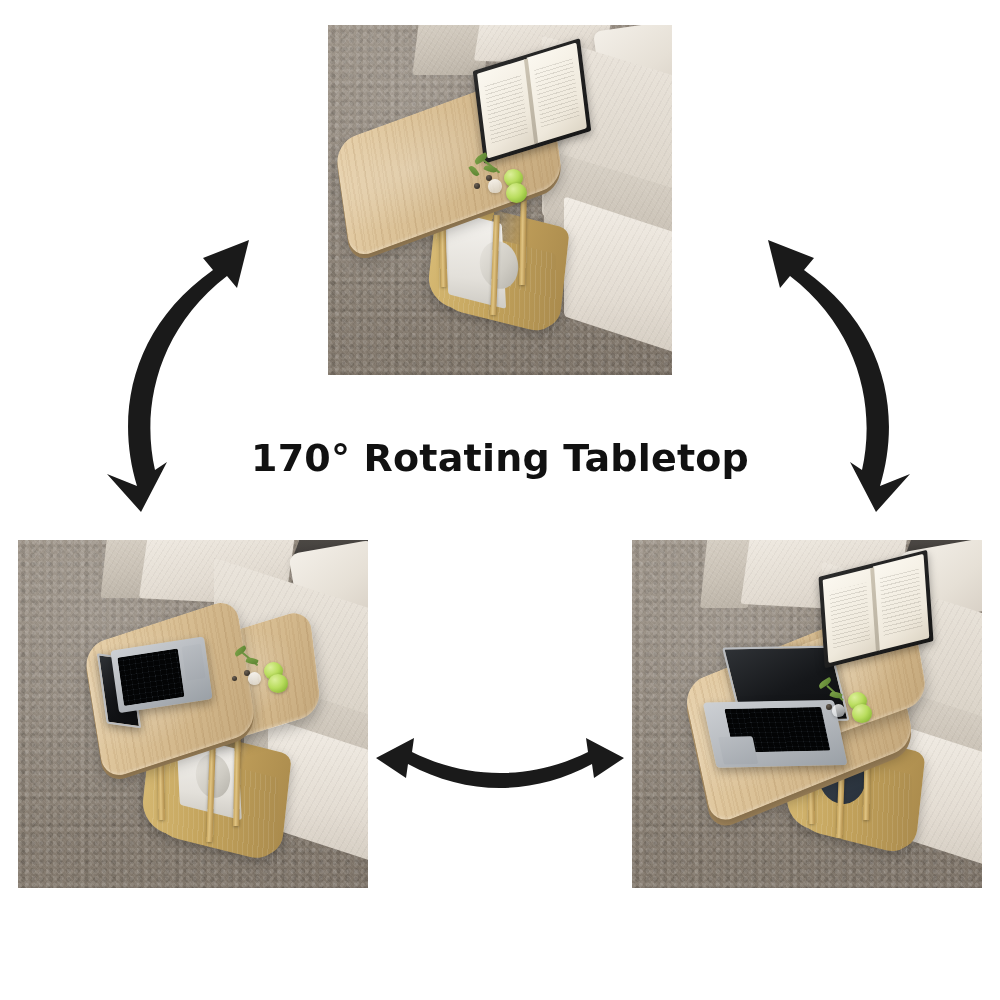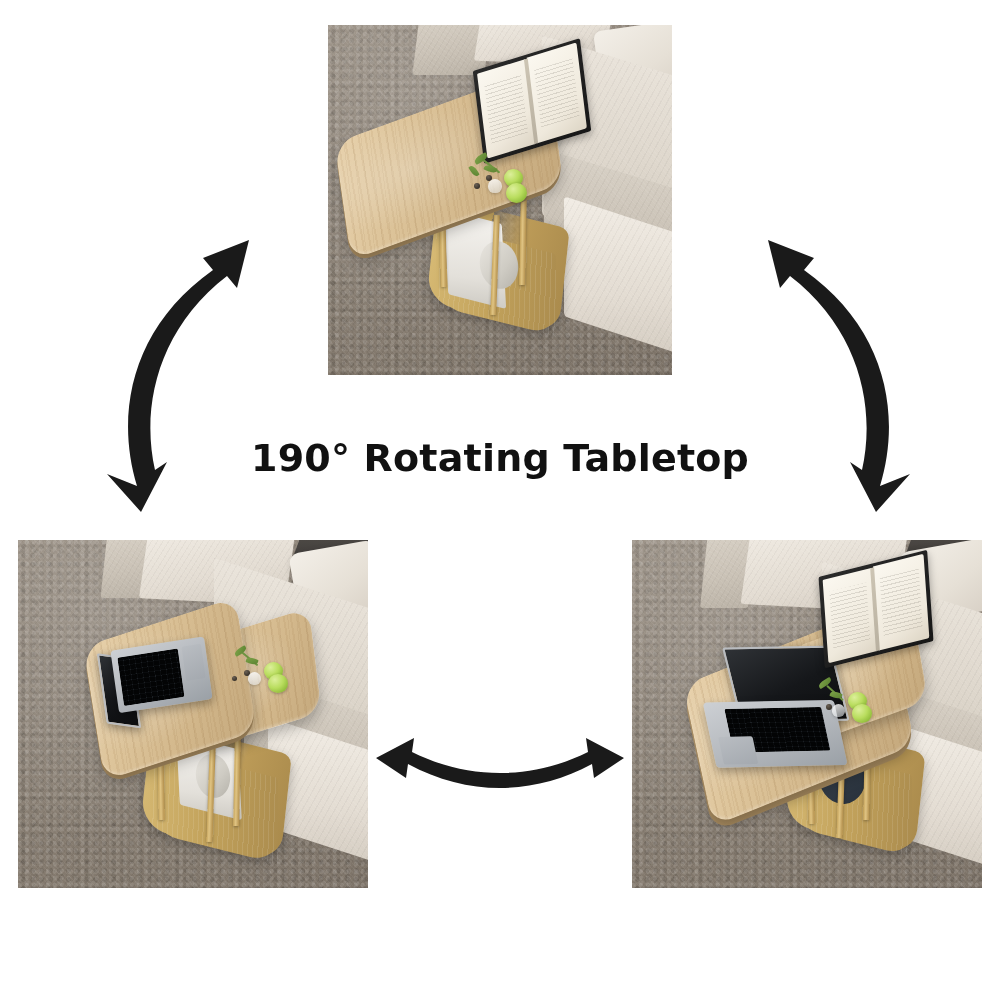--- a/index.html
+++ b/index.html
@@ -445,15 +445,15 @@
              L 252 26
              L 214 6
              L 216 20
              C 160 48, 96 48, 40 20
              L 42 6
              L 4 26
              L 34 46
              Z" fill="#1a1a1a"></path>
   </svg>
 
-  <div id="caption">190° Rotating Tabletop</div>
+  <div id="caption">170° Rotating Tabletop</div>
 
 </div>
 
 </body></html>

